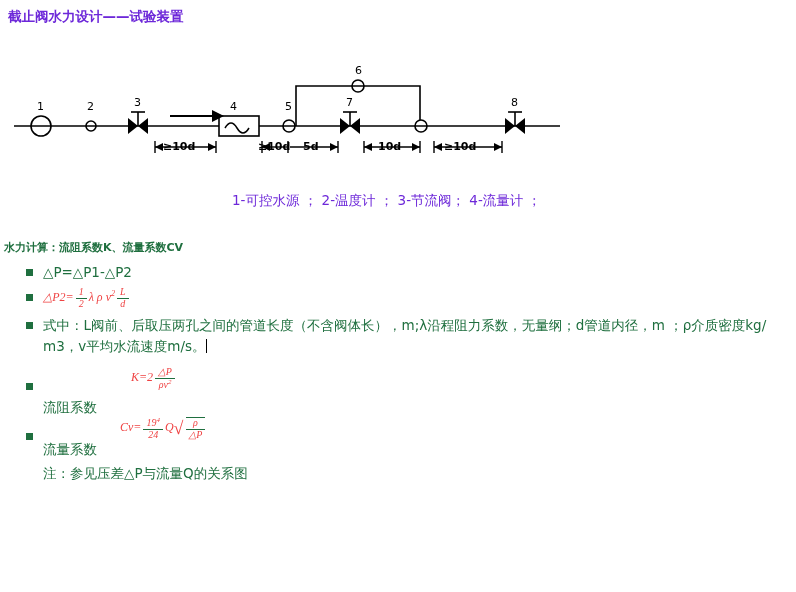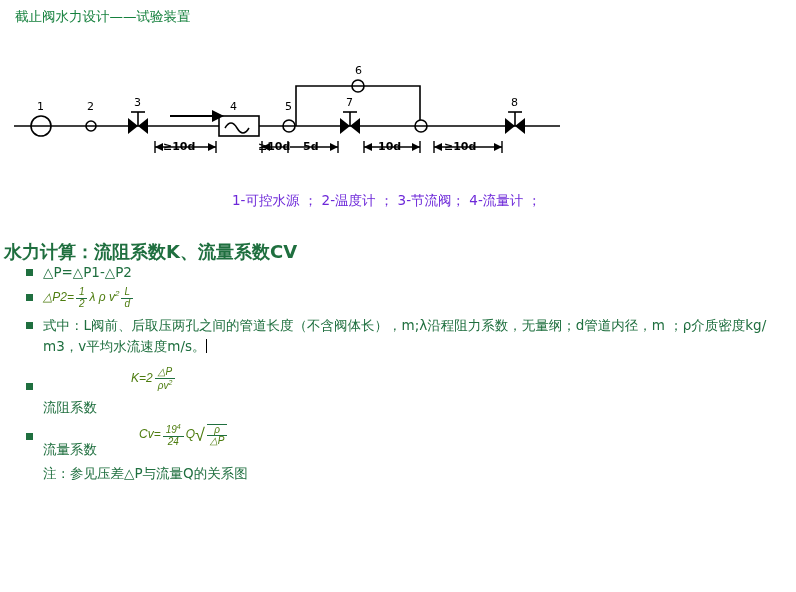--- a/index.html
+++ b/index.html
@@ -18,24 +18,23 @@
   .page {
     position: relative;
     width: 796px;
     height: 592px;
   }
   .slide-title {
     position: absolute;
     left: 8px;
     top: 8px;
     font-size: 13.5px;
-    font-weight: normal;
-    color: #15803d;
+    font-weight: bold;
+    color: #6d28d9;
     letter-spacing: 0px;
-    margin-left: 7px;
   }
   .diagram {
     position: absolute;
     left: 0px;
     top: 60px;
     width: 600px;
     height: 125px;
   }
   .legend {
     position: absolute;
@@ -46,21 +45,21 @@
     line-height: 21px;
     white-space: nowrap;
   }
   .legend .line2 {
     padding-left: 36px;
   }
   .section-head {
     position: absolute;
     left: 4px;
     top: 240px;
-    font-size: 18px;
+    font-size: 11px;
     font-weight: bold;
     color: #1f6f3f;
   }
   .bullets {
     position: absolute;
     left: 4px;
     top: 262px;
     width: 790px;
   }
   .bul {
@@ -97,22 +96,22 @@
     display: block;
     padding: 0 3px;
     border-bottom: 1px solid #1f6f3f;
   }
   .frac .den {
     display: block;
     padding: 0 3px;
   }
   .mathline {
     font-size: 12px;
-    color: #4d7c0f;
-    font-family: Liberation Sans, sans-serif;
+    color: #ef4444;
+    font-family: Liberation Serif, serif;
     font-style: italic;
   }
   .caret {
     display: inline-block;
     width: 1px;
     height: 14px;
     background: #000;
     vertical-align: -2px;
     margin-left: 1px;
   }
@@ -245,21 +244,21 @@
         <span class="mathline" style="position:absolute;left:88px;top:4px;">
           <span>K=2</span><span class="frac"><span class="num">△P</span><span class="den"><span>ρ</span><span>v</span><sup style="font-size:7px">2</sup></span></span>
         </span>
       </span>
     </div>
 
     <div class="bul" style="margin-top:2px;">
       <span class="sq" style="margin-top:22px;"></span>
       <span class="btext" style="position:relative;height:48px;">
         <span class="lbl-inline" style="position:absolute;left:0;top:28px;">流量系数</span>
-        <span class="mathline" style="position:absolute;left:96px;top:6px;margin-top:6px;">
+        <span class="mathline" style="position:absolute;left:77px;top:6px;">
           <span>Cv=</span><span class="frac"><span class="num"><span>19</span><sup style="font-size:7px">4</sup></span><span class="den">24</span></span><span>Q</span><span style="font-size:18px;vertical-align:-3px;">√</span><span class="frac" style="border-top:1px solid #1f6f3f;"><span class="num">ρ</span><span class="den">△P</span></span>
         </span>
       </span>
     </div>
 
 
     <div class="bul">
       <span class="sq" style="visibility:hidden;"></span>
       <span class="btext">注：参见压差△P与流量Q的关系图</span>
     </div>

